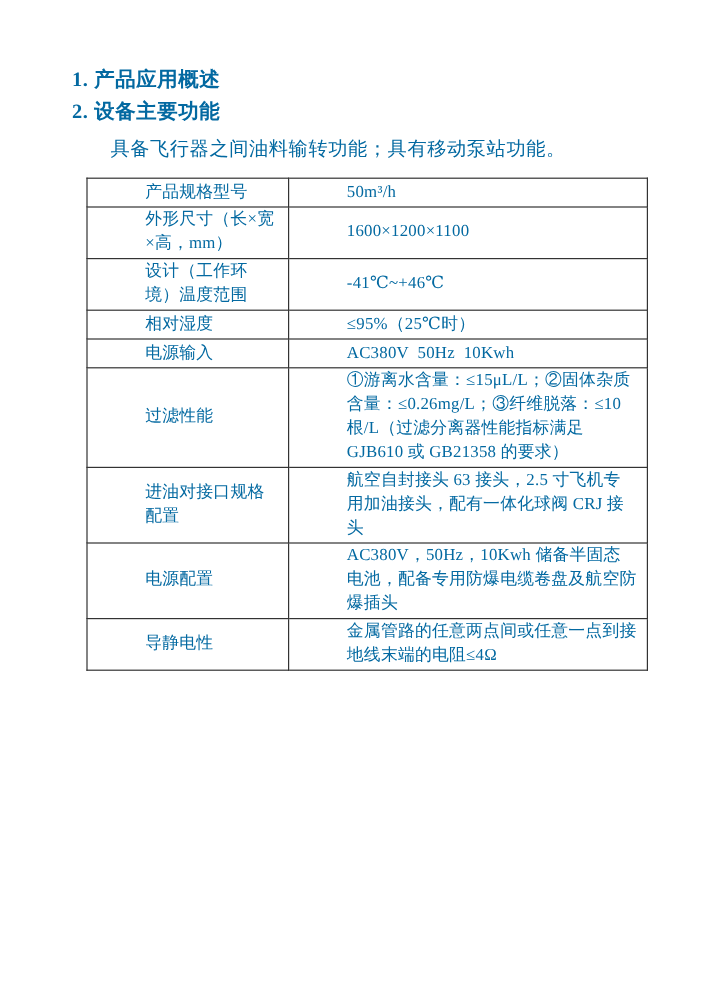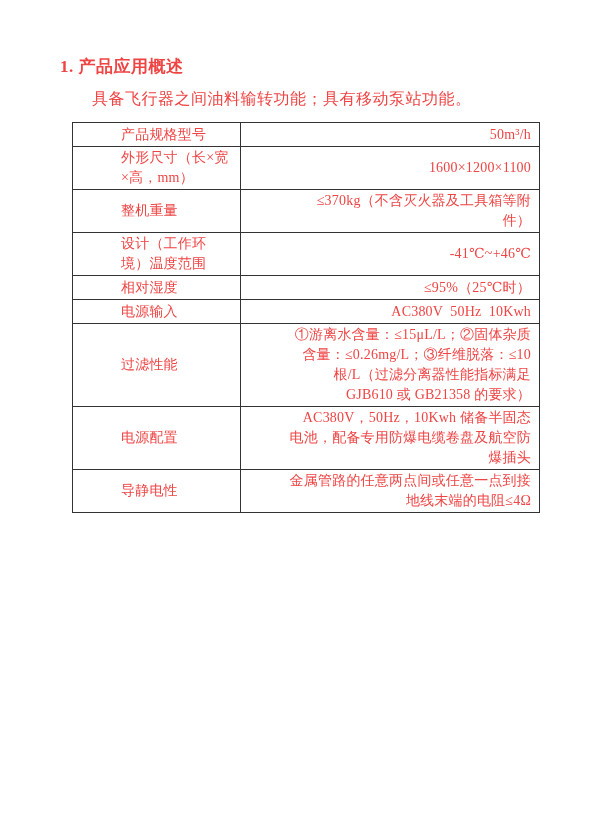--- a/index.html
+++ b/index.html
@@ -4,21 +4,21 @@
 <style>
   * { box-sizing: border-box; }
   html, body { margin: 0; padding: 0; background: #ffffff; }
   .page {
     position: relative;
     width: 552px;
     height: 820px;
     background: #ffffff;
     padding: 54px 64px 0 60px;
     font-family: "Liberation Serif", "DejaVu Serif", serif;
-    color: #ef4444;
+    color: #0369a1;
     overflow: hidden;
   }
   .heading {
     font-size: 17px;
     font-weight: 700;
     line-height: 26px;
     margin: 0;
     letter-spacing: 0.5px;
   }
   .para {
@@ -38,68 +38,69 @@
   .params-table td {
     border: 1px solid #333333;
     font-size: 14px;
     line-height: 20px;
     padding: 1px 8px;
     vertical-align: middle;
     letter-spacing: 0.2px;
   }
   .params-table tr:nth-child(-n+10) td { height: 24px; padding-left: 48px; }
   .cell-label { width: 168px; }
-  .cell-value { white-space: pre-wrap; text-align: right; }
+  .cell-value { white-space: pre-wrap; }
 </style>
 </head>
 <body>
 
 <div class="page">
 
   <section>
     <h2 class="heading">1. 产品应用概述</h2>
   </section>
 
   <section>
+    <h2 class="heading">2. 设备主要功能</h2>
     <p class="para">具备飞行器之间油料输转功能；具有移动泵站功能。</p>
   </section>
 
   <section>
 
     <table class="params-table">
       <tbody>
         <tr class="table-row">
           <td class="cell-label">产品规格型号</td>
           <td class="cell-value">50m³/h</td>
         </tr>
         <tr class="table-row">
           <td class="cell-label">外形尺寸（长×宽×高，mm）</td>
           <td class="cell-value">1600×1200×1100</td>
-        </tr>
-        <tr class="table-row">
-          <td class="cell-label">整机重量</td>
-          <td class="cell-value">≤370kg（不含灭火器及工具箱等附件）</td>
         </tr>
         <tr class="table-row">
           <td class="cell-label">设计（工作环境）温度范围</td>
           <td class="cell-value">-41℃~+46℃</td>
         </tr>
         <tr class="table-row">
           <td class="cell-label">相对湿度</td>
           <td class="cell-value">≤95%（25℃时）</td>
         </tr>
         <tr class="table-row">
           <td class="cell-label">电源输入</td>
           <td class="cell-value">AC380V  50Hz  10Kwh</td>
         </tr>
         <tr class="table-row">
           <td class="cell-label">过滤性能</td>
           <td class="cell-value">①游离水含量：≤15μL/L；②固体杂质含量：≤0.26mg/L；③纤维脱落：≤10 根/L（过滤分离器性能指标满足 GJB610 或 GB21358 的要求）</td>
         </tr>
         <tr class="table-row">
+          <td class="cell-label">进油对接口规格配置</td>
+          <td class="cell-value">航空自封接头 63 接头，2.5 寸飞机专用加油接头，配有一体化球阀 CRJ 接头</td>
+        </tr>
+        <tr class="table-row">
           <td class="cell-label">电源配置</td>
           <td class="cell-value">AC380V，50Hz，10Kwh 储备半固态电池，配备专用防爆电缆卷盘及航空防爆插头</td>
         </tr>
         <tr class="table-row">
           <td class="cell-label">导静电性</td>
           <td class="cell-value">金属管路的任意两点间或任意一点到接地线末端的电阻≤4Ω</td>
         </tr>
       </tbody>
     </table>
   </section>

